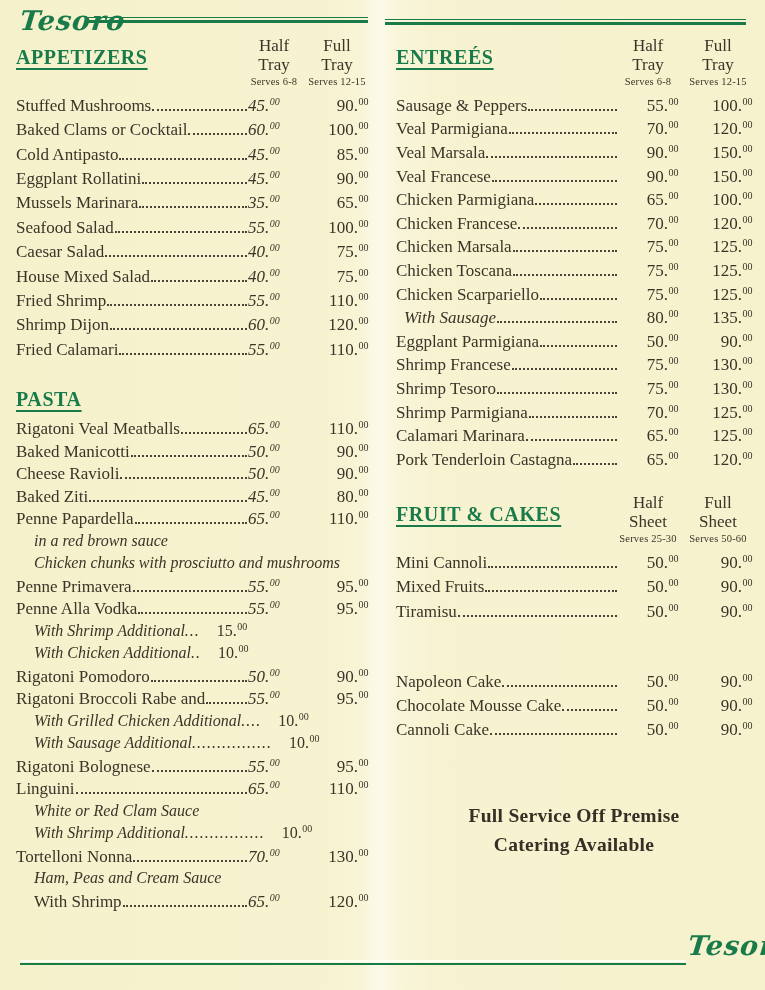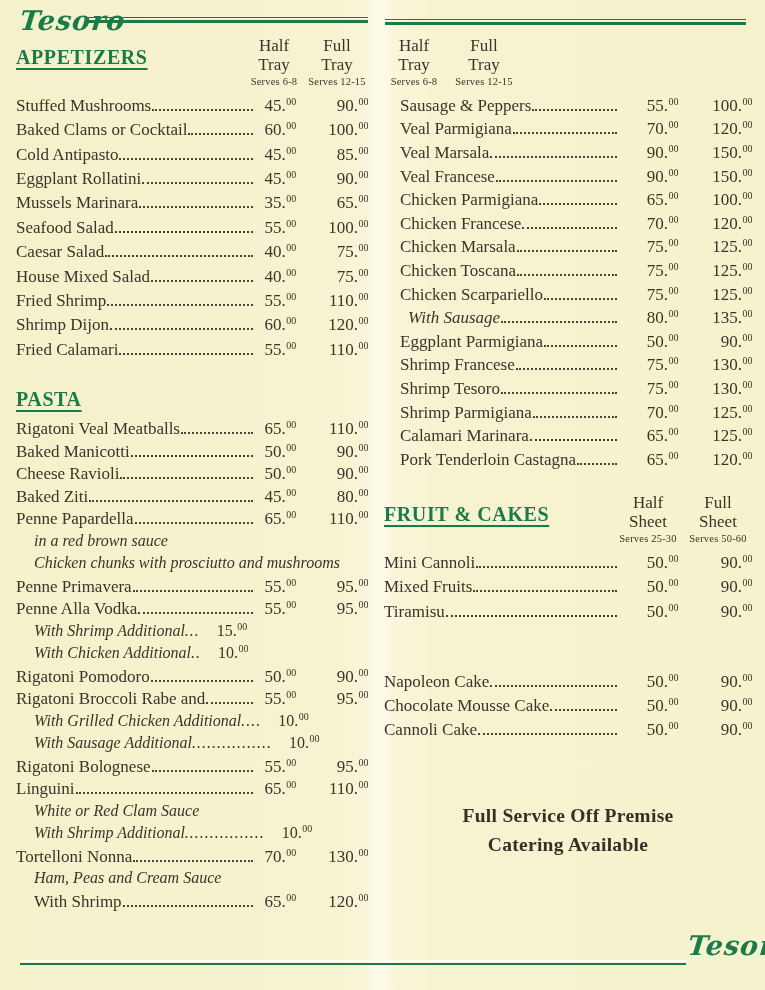--- a/index.html
+++ b/index.html
@@ -28,48 +28,48 @@
     font-size:27px;letter-spacing:1px;line-height:1;
     transform:skewX(-6deg);
   }
   .brand-top{left:20px;top:7px;}
   .brand-bottom{left:688px;top:932px;}
   .rule{position:absolute;height:2px;border-top:1.2px solid var(--green);border-bottom:3px solid var(--green);}
   .rule-top-left{left:88px;top:17px;width:280px;}
   .rule-top-right{left:385px;top:19px;width:361px;}
   .rule-bottom{left:20px;top:960px;width:666px;border-top:2px solid #fffef2;border-bottom:2.6px solid var(--green);height:1px;}
 
-  .cols{position:absolute;left:16px;top:34px;width:736px;display:grid;grid-template-columns:352px 1fr;column-gap:16px;}
+  .cols{position:absolute;left:16px;top:34px;width:736px;display:grid;grid-template-columns:352px 1fr;column-gap:28px;}
 
   .sec-head{display:flex;align-items:flex-start;margin-bottom:8px;}
   .sec-title{
     flex:1;margin:12px 0 0 0;font-size:20px;font-weight:700;color:var(--green);
     letter-spacing:.6px;
     text-decoration:underline;text-decoration-thickness:2px;text-underline-offset:4px;
   }
   .ph{text-align:center;font-size:17px;line-height:1.12;padding-top:2px;}
   .col-left .ph-half{width:52px;margin-right:6px;}
   .col-left .ph-full{width:62px;}
   .col-right .ph-half{width:60px;margin-right:6px;}
   .col-right .ph-full{width:68px;}
   .ph .serves{font-size:10.5px;margin-top:2px;letter-spacing:.2px;}
 
   .mrow{display:flex;align-items:baseline;font-size:17px;}
   .sec-appetizers .mrow{height:24.4px;}
   .sec-pasta .mrow{height:22.5px;}
-  .sec-entrees .mrow{height:23.6px;margin-left:16px;}
+  .sec-entrees .mrow{height:23.6px;}
   .sec-fruit-cakes .mrow{height:24.2px;}
   .sec-pasta{margin-top:12px;}
   .sec-fruit-cakes{margin-top:18px;}
 
   .iname{white-space:nowrap;}
   .lead{flex:1;min-width:8px;border-bottom:2px dotted var(--dots);margin:0 1px;}
   .pr{white-space:nowrap;}
   .pr sup{font-size:10px;vertical-align:baseline;position:relative;top:-6px;left:.5px;letter-spacing:0;}
-  .col-left .pr.half{width:52px;text-align:center;}
+  .col-left .pr.half{width:52px;text-align:left;margin-right:6px;font-style:italic;}
   .col-left .pr.full{width:62px;text-align:right;}
   .col-right .pr.half{width:60px;text-align:right;margin-right:6px;}
   .col-right .pr.full{width:68px;text-align:right;}
 
   .mrow.note{font-style:italic;padding-left:18px;font-size:16px;}
   .mrow.note .adots{letter-spacing:1px;}
   .mrow.note .pr{font-style:normal;margin-left:17px;}
   .mrow.plain .iname{font-style:normal;}
   .mrow.indent{padding-left:18px;}
   .mrow .iname.italic{font-style:italic;padding-left:8px;}
@@ -291,20 +291,21 @@
             <span class="lead"></span>
             <span class="pr half">65.<sup>00</sup></span>
             <span class="pr full">120.<sup>00</sup></span>
           </div>
         </section>
       </div>
     <div class="col-right">
       <div>
           <section class="menu-section sec-entrees">
             <div class="sec-head">
+              <h2 class="sec-title">ENTREÉS</h2>
               <div class="ph ph-half">
                 <div>Half</div>
                 <div>Tray</div>
                 <div class="serves">Serves 6-8</div>
               </div>
               <div class="ph ph-full">
                 <div>Full</div>
                 <div>Tray</div>
                 <div class="serves">Serves 12-15</div>
               </div>

